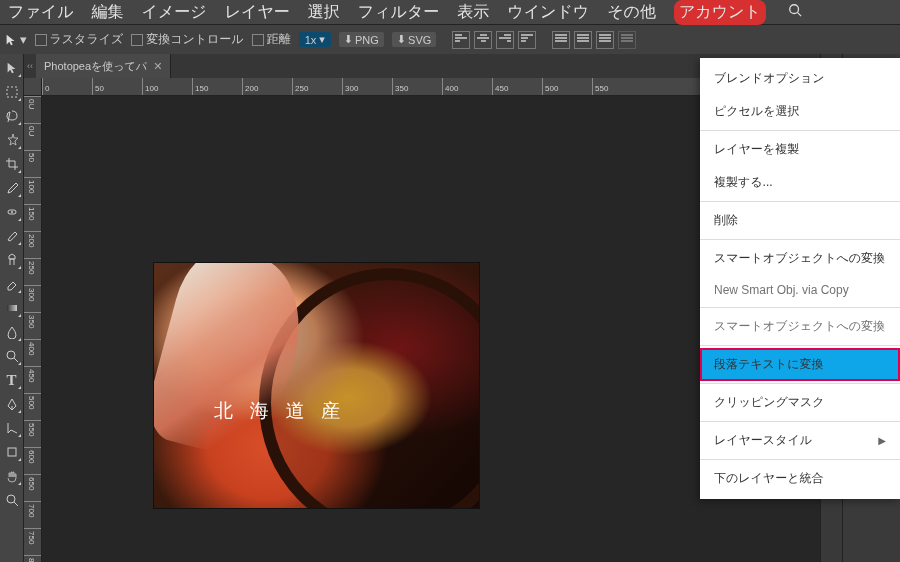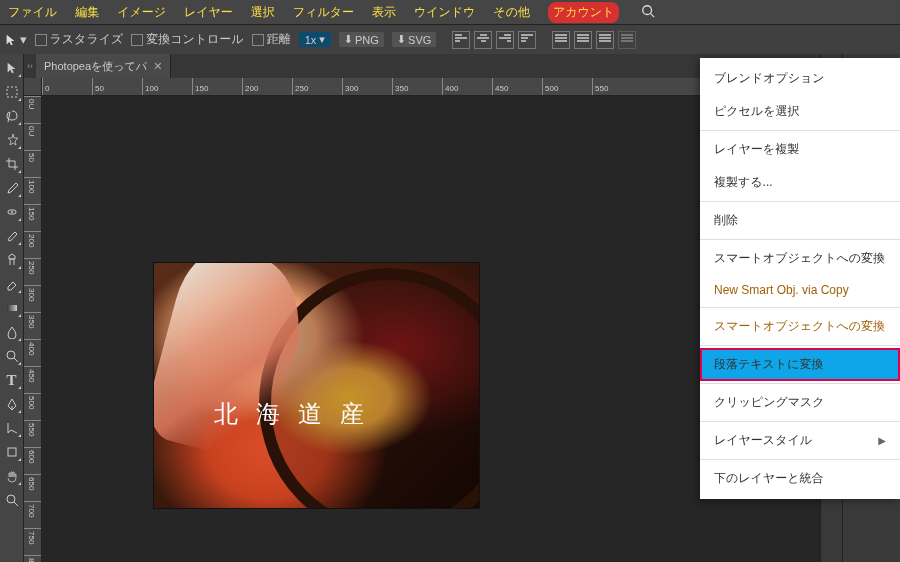--- a/index.html
+++ b/index.html
@@ -1,19 +1,19 @@
 <!DOCTYPE html>
 <html><head>
 <meta charset="utf-8">
 <style>
 * { margin: 0; padding: 0; box-sizing: border-box; font-family: 'Meiryo', 'Hiragino Kaku Gothic Pro', sans-serif; }
 body { width: 900px; height: 562px; background: #2a2a2a; color: #ccc; overflow: hidden; font-size: 12px; position: relative; }
 
 .menubar { height: 24px; background: #454545; display: flex; align-items: center; padding: 0 8px; gap: 18px; }
-.menubar span { font-size: 12px; color: #fde047; cursor: pointer; }
+.menubar span { font-size: 16px; color: #e5e5e5; cursor: pointer; }
 .menubar .accent { background: #d63030; padding: 2px 5px; border-radius: 8px; }
 .menubar .search-ic { margin-left: 4px; }
 
 .options { height: 30px; background: #404040; display: flex; align-items: center; padding: 0 4px; gap: 8px; border-top: 1px solid #222; }
 .arrow-tool { display: flex; align-items: center; gap: 2px; font-size: 13px; }
 .chk { width: 12px; height: 12px; border: 1px solid #888; display: inline-block; vertical-align: middle; margin-right: 3px; }
 .dd { background: #0c4a6e; padding: 1px 6px; border-radius: 2px; font-size: 11px; display: flex; align-items: center; gap: 3px; }
 .export-btn { display: flex; align-items: center; gap:2px; background:#535353; padding: 1px 5px; border-radius: 2px; font-size: 11px;}
 .align-set { display:flex; gap:4px; margin-left:8px; }
 .align-ic { width:18px; height:18px; border:1px solid #777; display:flex; flex-direction:column; padding:2px; gap:1px;}
@@ -36,38 +36,38 @@
 .ruler-h { position: absolute; top:0; left:18px; right:0; height:18px; background: #474747; overflow:hidden; border-bottom:1px solid #222;}
 .ruler-h .tick{position:absolute;top:0;height:18px;border-left:1px solid #888;font-size:8px;color:#ccc;padding-left:2px;padding-top:6px;}
 .ruler-v { position: absolute; top:18px; left:0; bottom:0; width:18px; background:#474747; overflow:hidden; border-right:1px solid #222;}
 .ruler-v .tick{position:absolute;left:0;width:18px;border-top:1px solid #888;font-size:8px;color:#ccc;writing-mode:vertical-rl;text-align:right;padding-top:2px;padding-right:6px;}
 .ruler-corner{position:absolute;top:0;left:0;width:18px;height:18px;background:#474747;border-right:1px solid #222;border-bottom:1px solid #222;}
 
 .canvas { position: absolute; top: 185px; left: 130px; width: 325px; height: 245px; background: #000; overflow:hidden; box-shadow:0 0 0 1px #111;}
 .canvas-img { width:100%; height:100%; background: radial-gradient(ellipse at 30% 30%, #f0d9c8 0%, #e89b6a 20%, transparent 35%), radial-gradient(ellipse at 60% 55%, #f7b733 0%, #e8a03a 15%, transparent 30%), radial-gradient(ellipse at 35% 75%, #d94e2a 0%, #c8411f 20%, transparent 40%), radial-gradient(ellipse at 75% 35%, #8b1a1a 0%, transparent 40%), linear-gradient(135deg,#5a2e1a 0%, #3b1a0d 40%, #1a0805 100%); position:relative;}
 .shrimp{position:absolute;top:-10px;left:10px;width:130px;height:200px;background:linear-gradient(130deg,#f5e6d8 10%,#e0967a 40%,#d8765a 60%,transparent 80%);border-radius:40% 60% 70% 30%;transform:rotate(15deg);opacity:.9;}
 .bowl{position:absolute;top:5px;right:-40px;bottom:-30px;width:260px;border-radius:50%;border:12px solid #2a1108;background:rgba(0,0,0,.2);}
-.roe-txt { position:absolute; top: 135px; left: 60px; color:#fff; font-size:24px; font-family:serif; letter-spacing:6px;}
+.roe-txt { position:absolute; top: 135px; left: 60px; color:#fff; font-size:19px; font-family:serif; letter-spacing:6px;}
 
 .side-strip { width: 22px; background: #393939; display:flex; flex-direction:column; align-items:center; padding-top:6px; gap:10px; border-left:1px solid #222;}
 .side-strip .lbl{writing-mode:vertical-rl;font-size:11px;color:#bbb;cursor:pointer;}
 .side-strip .ic{font-size:14px;color:#ccc;}
 
 .panels { width: 58px; background: #3a3a3a; border-left:1px solid #222; }
 .panel-tabs { height:22px; display:flex; font-size:11px; border-bottom:1px solid #222;}
 .panel-tabs span{padding:4px 6px;color:#ccc;}
 .panel-list{display:flex;flex-direction:column;}
 .panel-list .row{height:26px;display:flex;align-items:center;padding:0 6px;font-size:11px;border-bottom:1px solid #2f2f2f;color:#bbb;}
 .lay-row{display:flex;align-items:center;height:25px;padding:0 4px;gap:4px;font-size:11px;}
 .eye{width:14px;height:14px;display:flex;align-items:center;justify-content:center;color:#ddd;}
 .thumb{width:22px;height:18px;background:#666;border:1px solid #888;display:flex;align-items:center;justify-content:center;font-size:10px;}
 
 .ctx-menu { position: absolute; top: 58px; right: 0px; width: 200px; background: #fff; color: #333; box-shadow: -2px 2px 8px rgba(0,0,0,.4); z-index: 100; font-size: 12px; padding: 4px 0;}
 .ctx-item { padding: 8px 14px; cursor: pointer; display:flex; align-items:center; justify-content:space-between;}
-.ctx-item.disabled { color: #a16207; cursor: default; }
+.ctx-item.disabled { color: #737373; cursor: default; }
 .ctx-sep { height:1px; background:#ddd; margin: 2px 0;}
 .ctx-item.highlight { outline: 2px solid #e6004c; outline-offset: -2px; background:#0ea5e9;}
 .ctx-item .arr{font-size:10px;color:#666;}
 </style>
 </head>
 <body>
 
 <div class="menubar">
   <span>ファイル</span>
   <span>編集</span>

